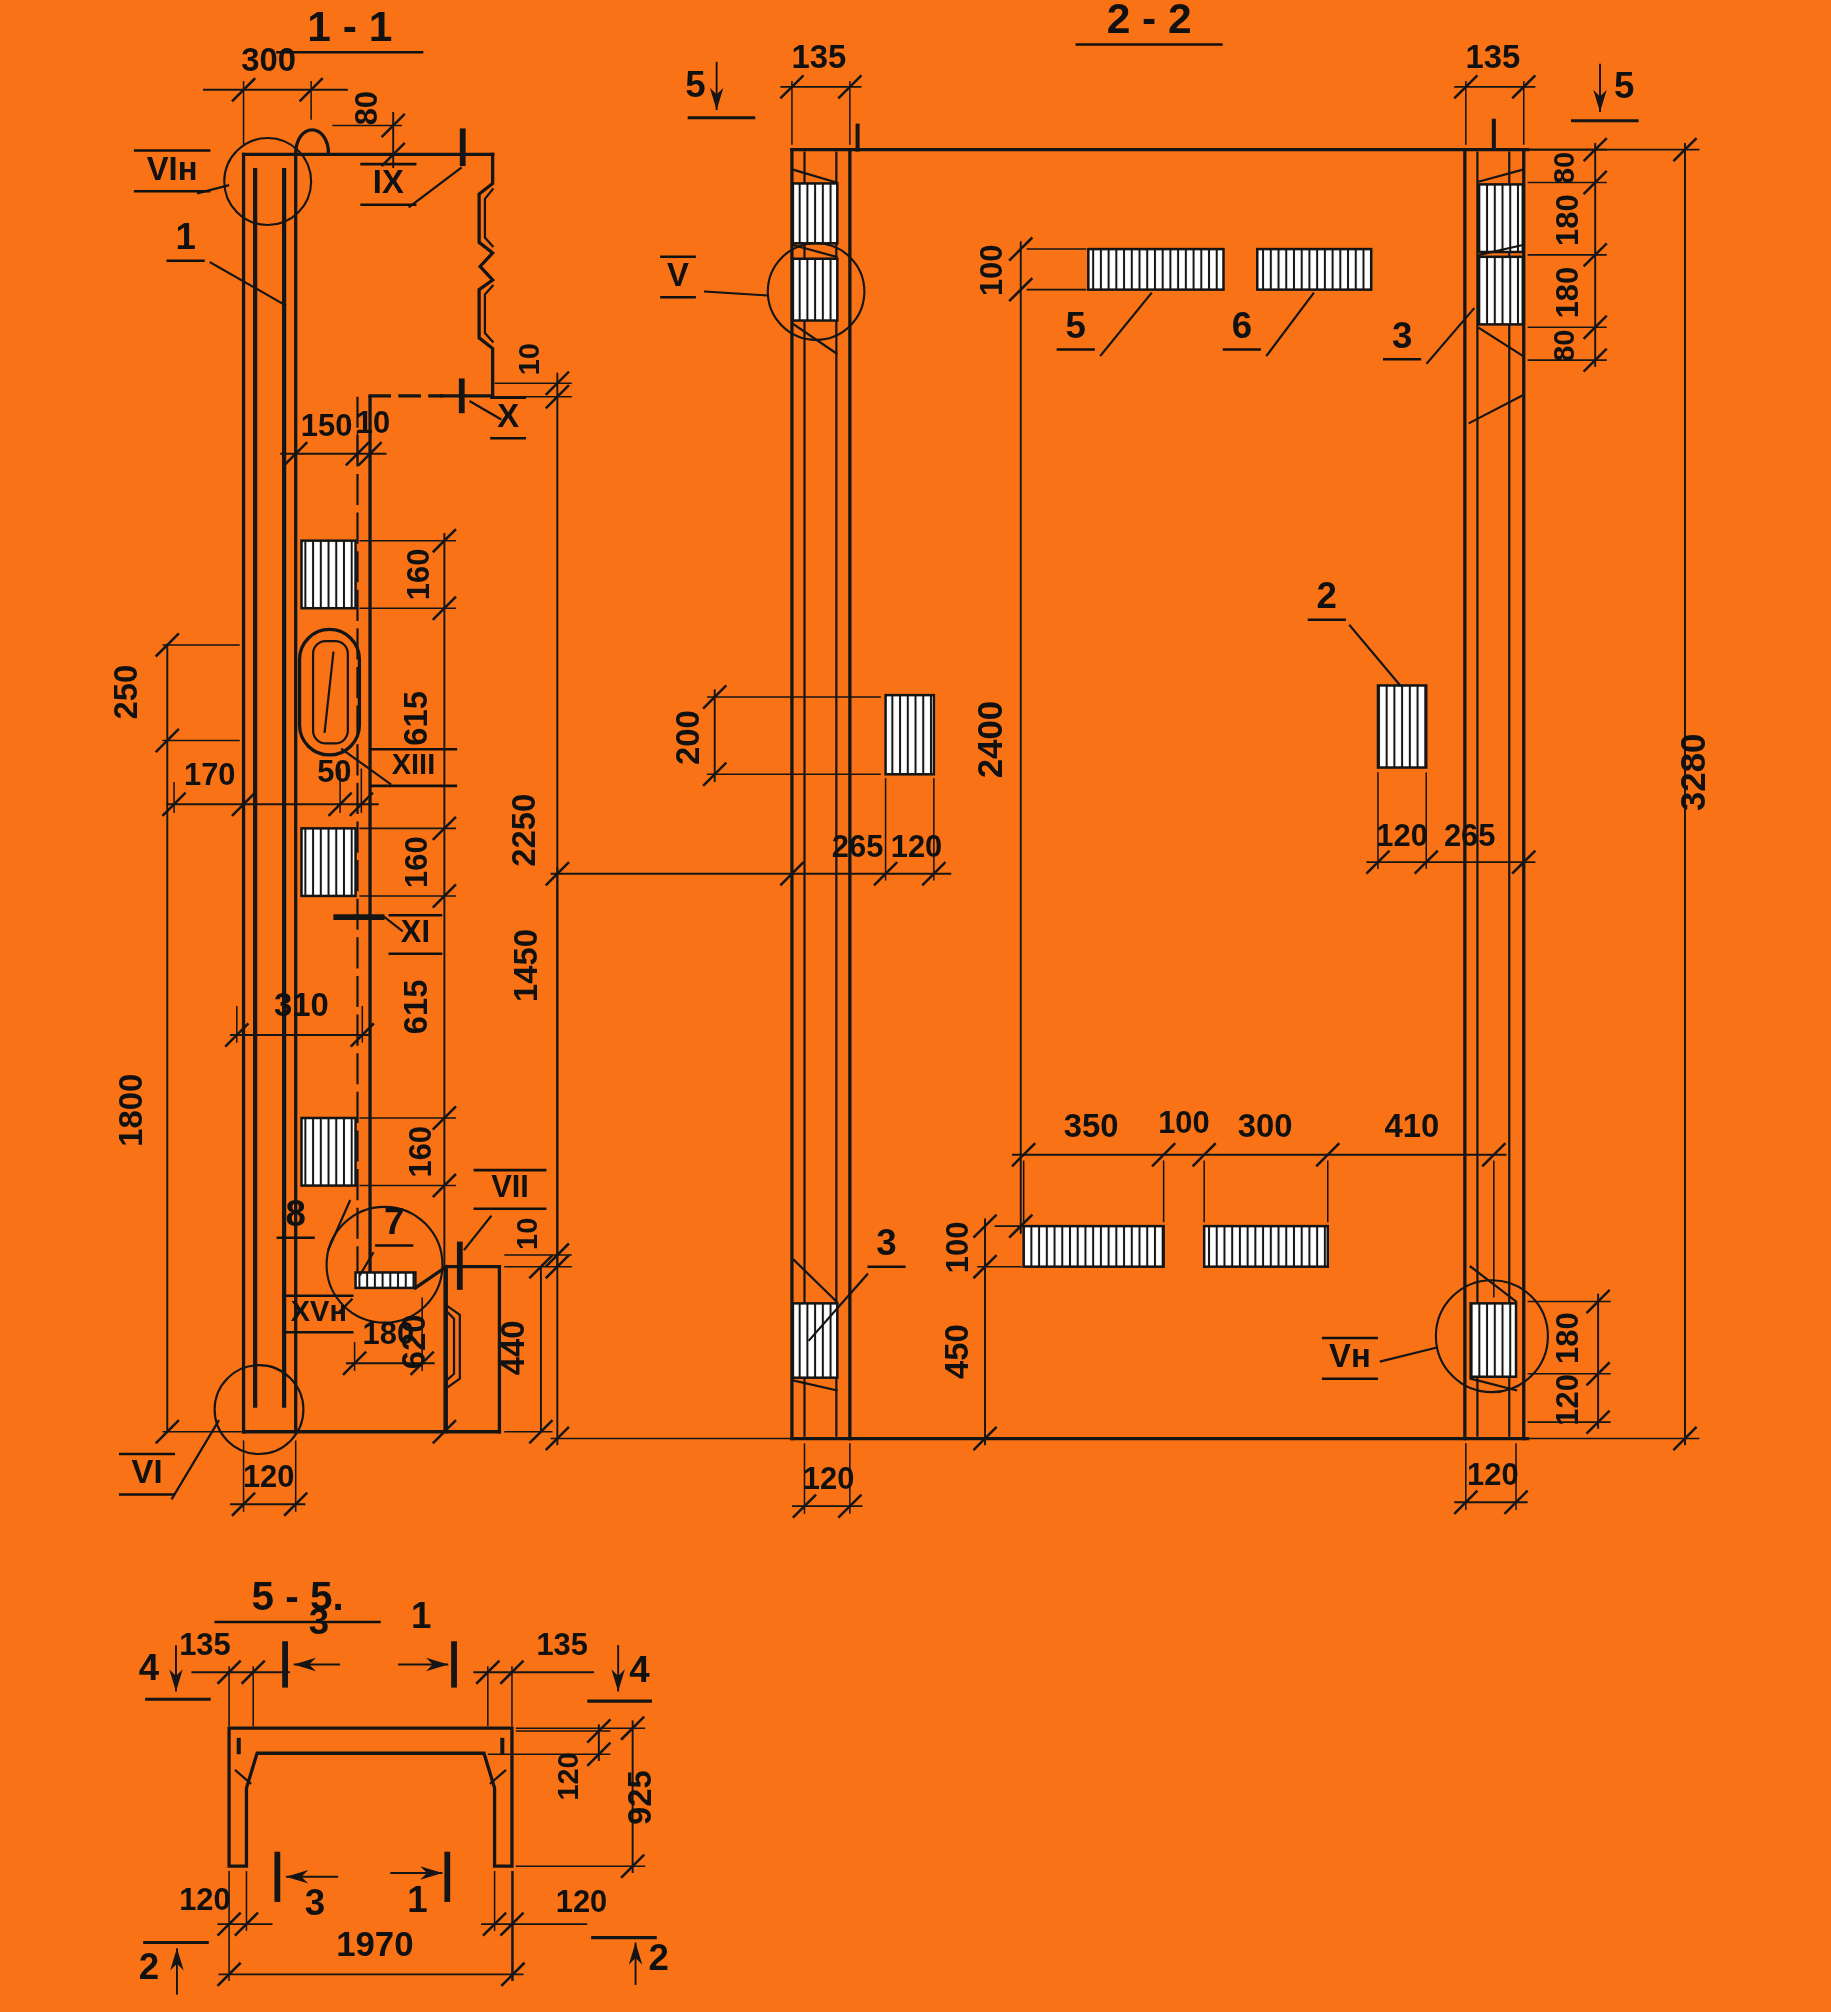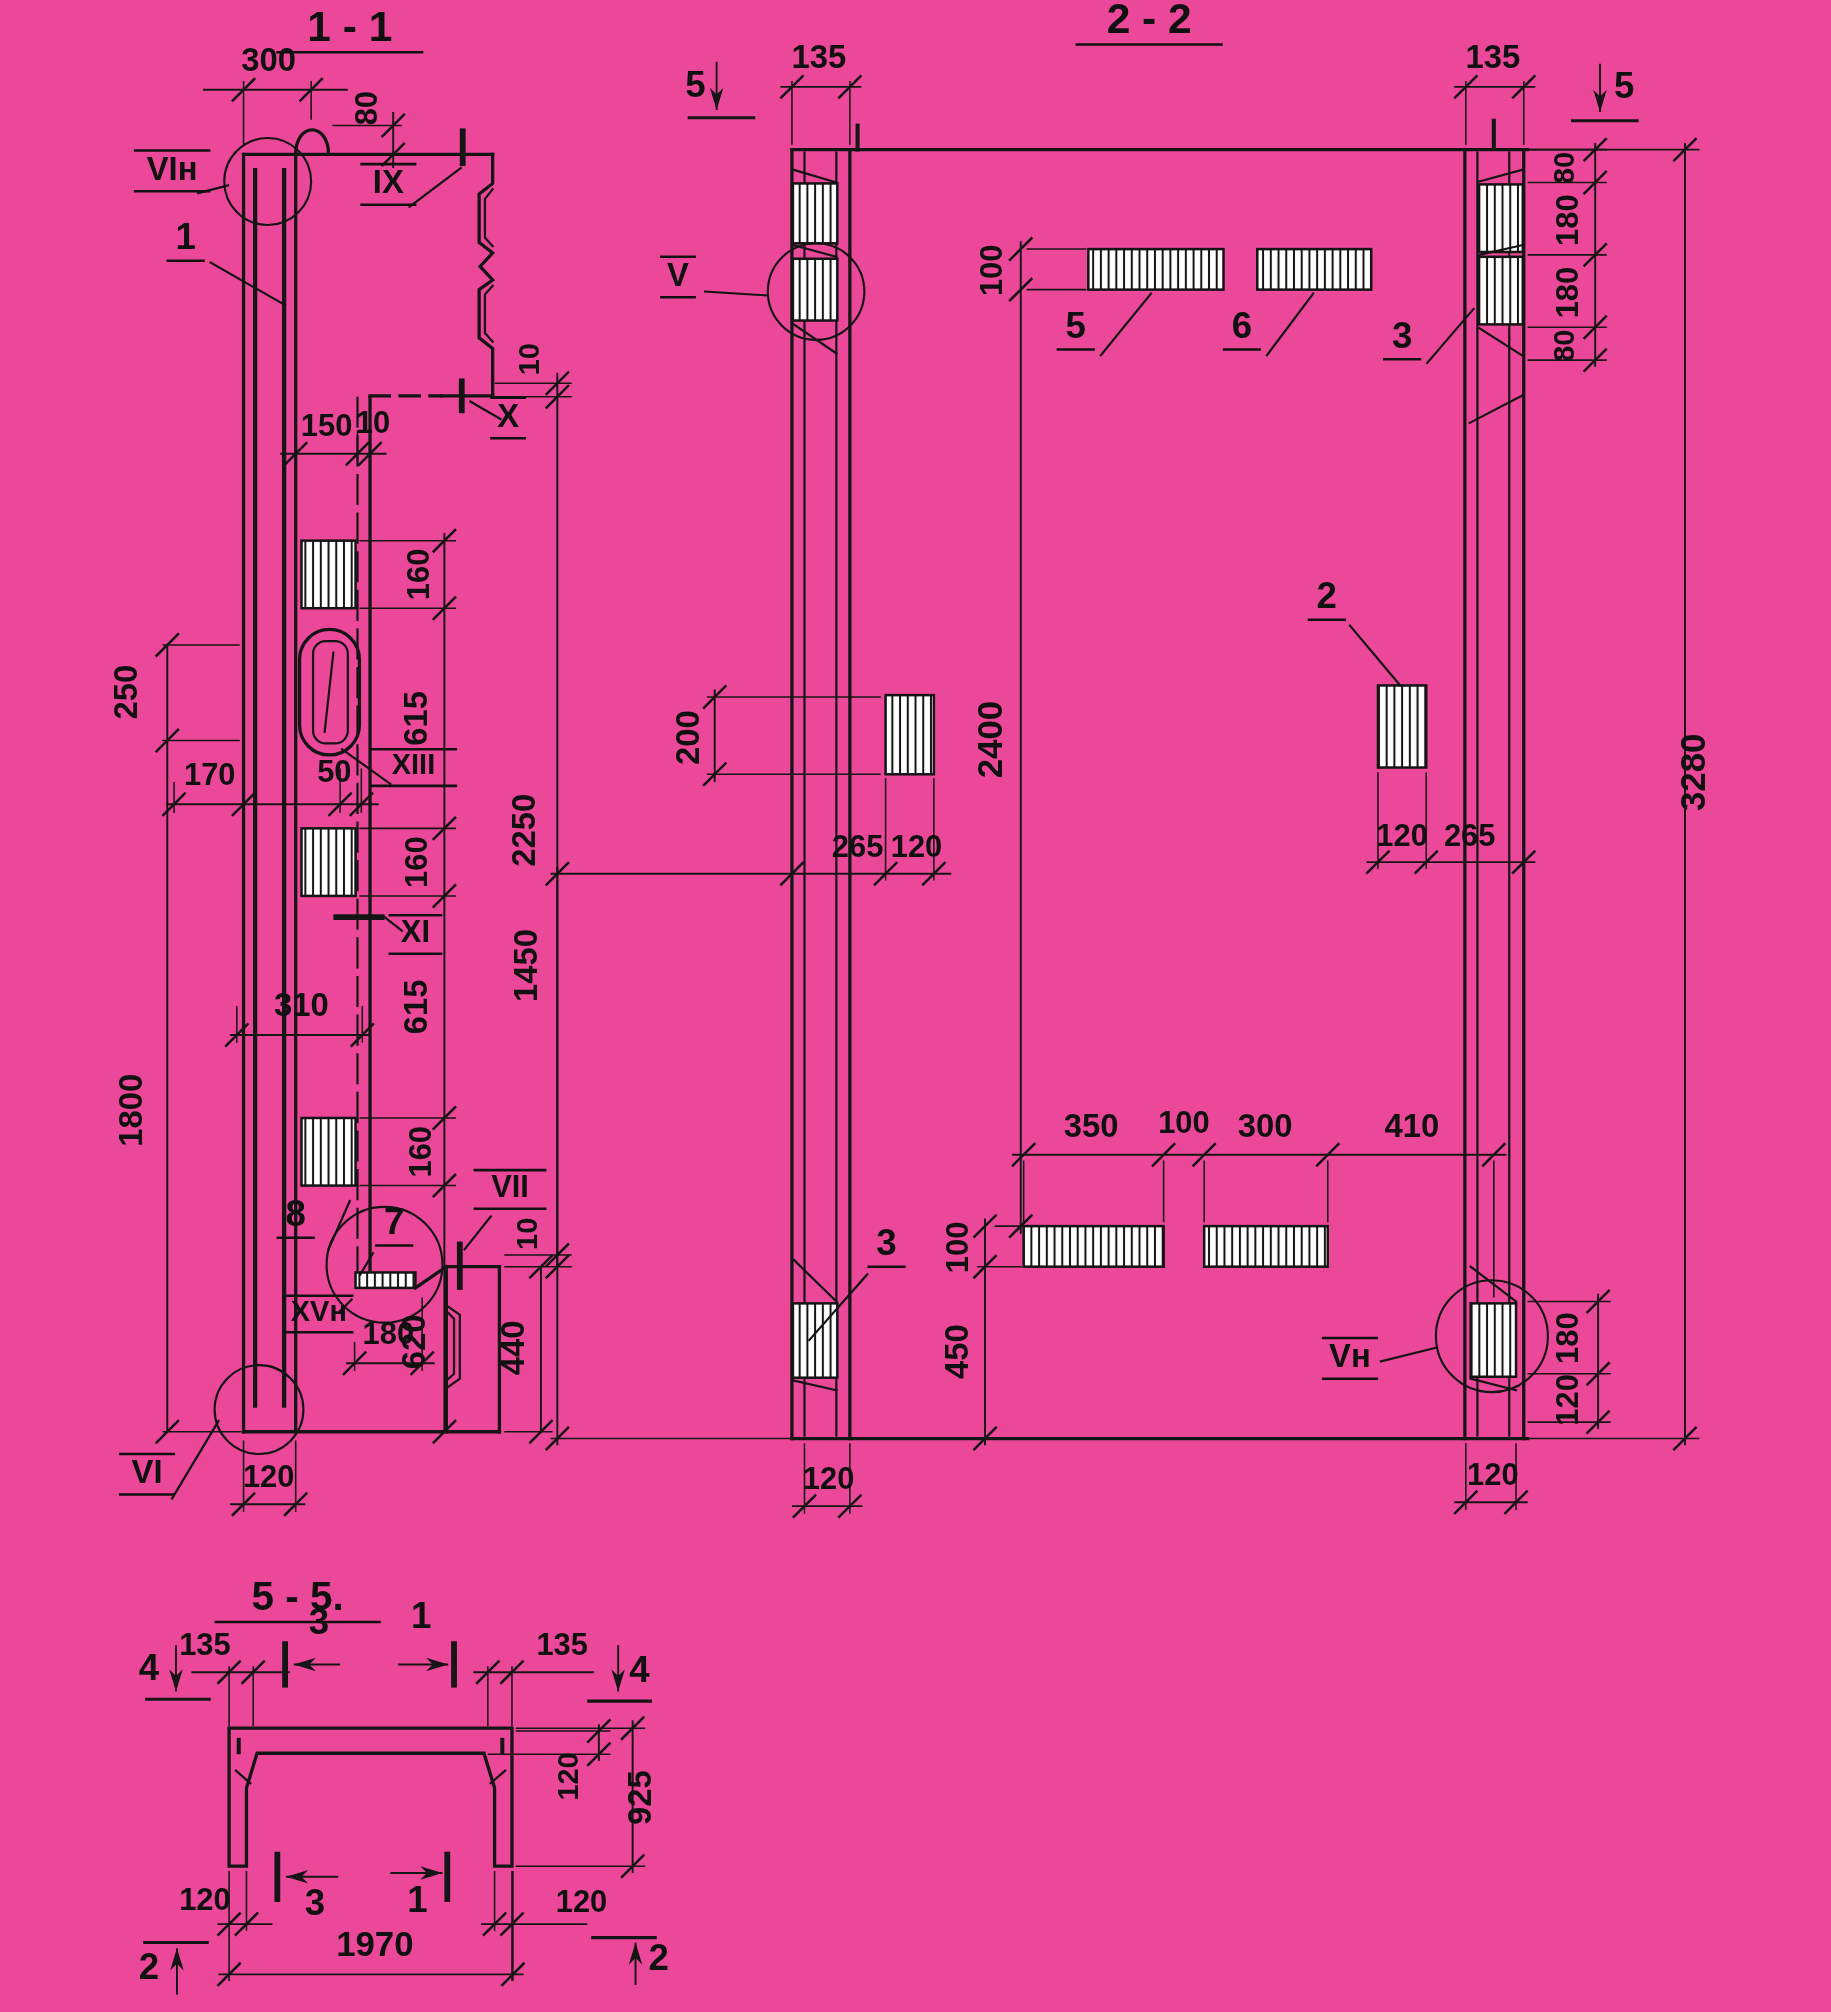--- a/index.html
+++ b/index.html
@@ -1,16 +1,16 @@
 <!DOCTYPE html>
 <html><head>
 <meta charset="utf-8">
 <style>
   html,body{margin:0;padding:0;background:#ffffff}
-  .page{width:1832px;height:2012px;background:#ec4899;position:relative}
+  .page{width:1832px;height:2012px;background:#f97316;position:relative}
   svg{display:block}
   .main{stroke:#151515;stroke-width:3.4;fill:none;stroke-linecap:square}
   .med{stroke:#151515;stroke-width:2.3;fill:none;stroke-linecap:square}
   .thin{stroke:#151515;stroke-width:1.6;fill:none}
   .dim{stroke:#151515;stroke-width:2;fill:none}
   .thk{stroke:#151515;stroke-width:6;fill:none}
   .w4{stroke:#151515;stroke-width:4.2;fill:none}
   .bar{stroke:#151515;stroke-width:4.4;fill:none}
   .dash{stroke-dasharray:20 11}
   .dd{stroke-dasharray:30 10}

